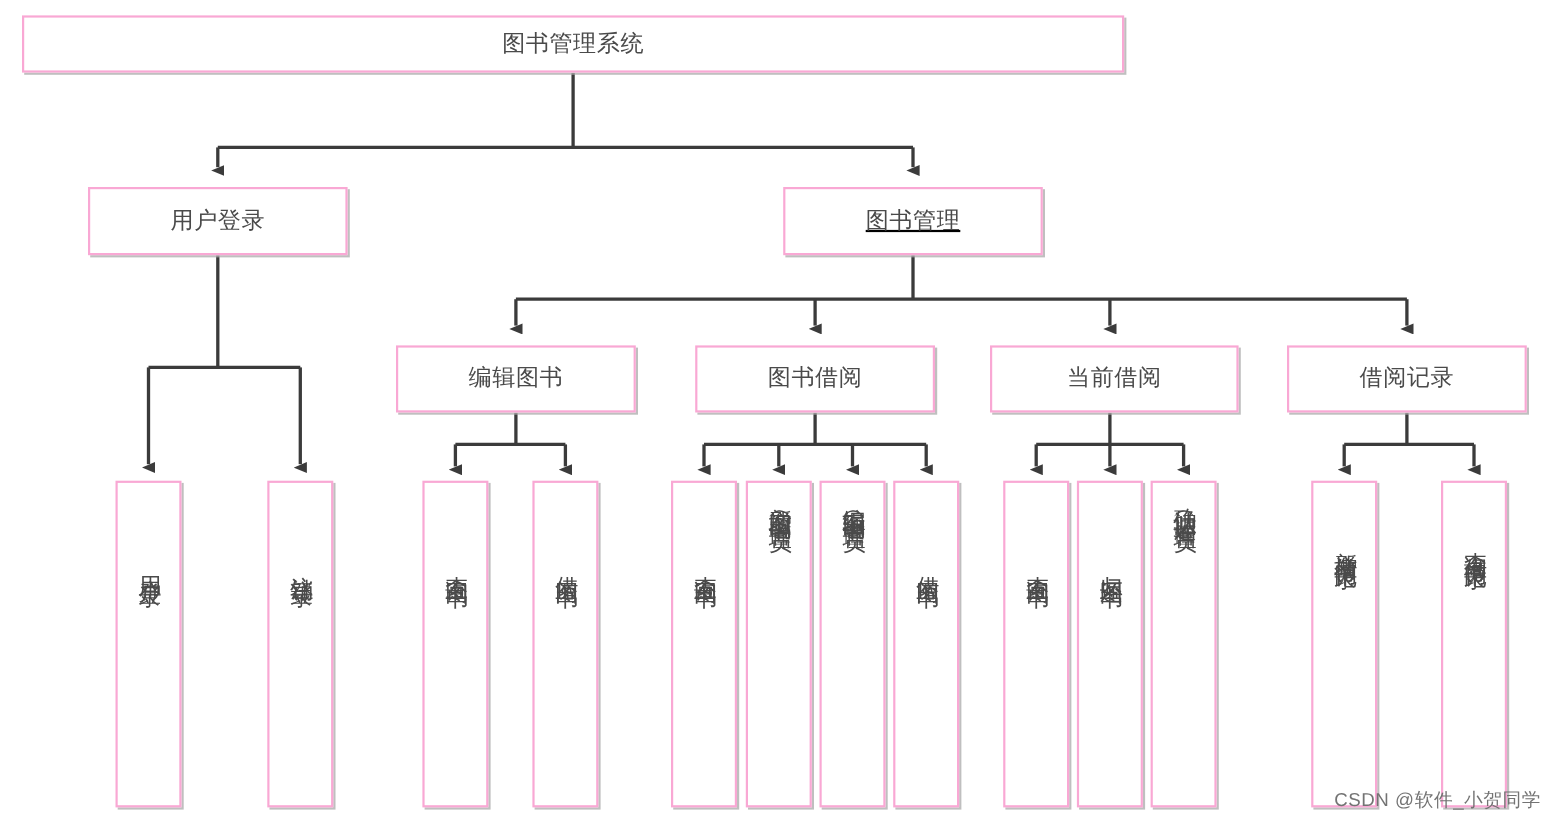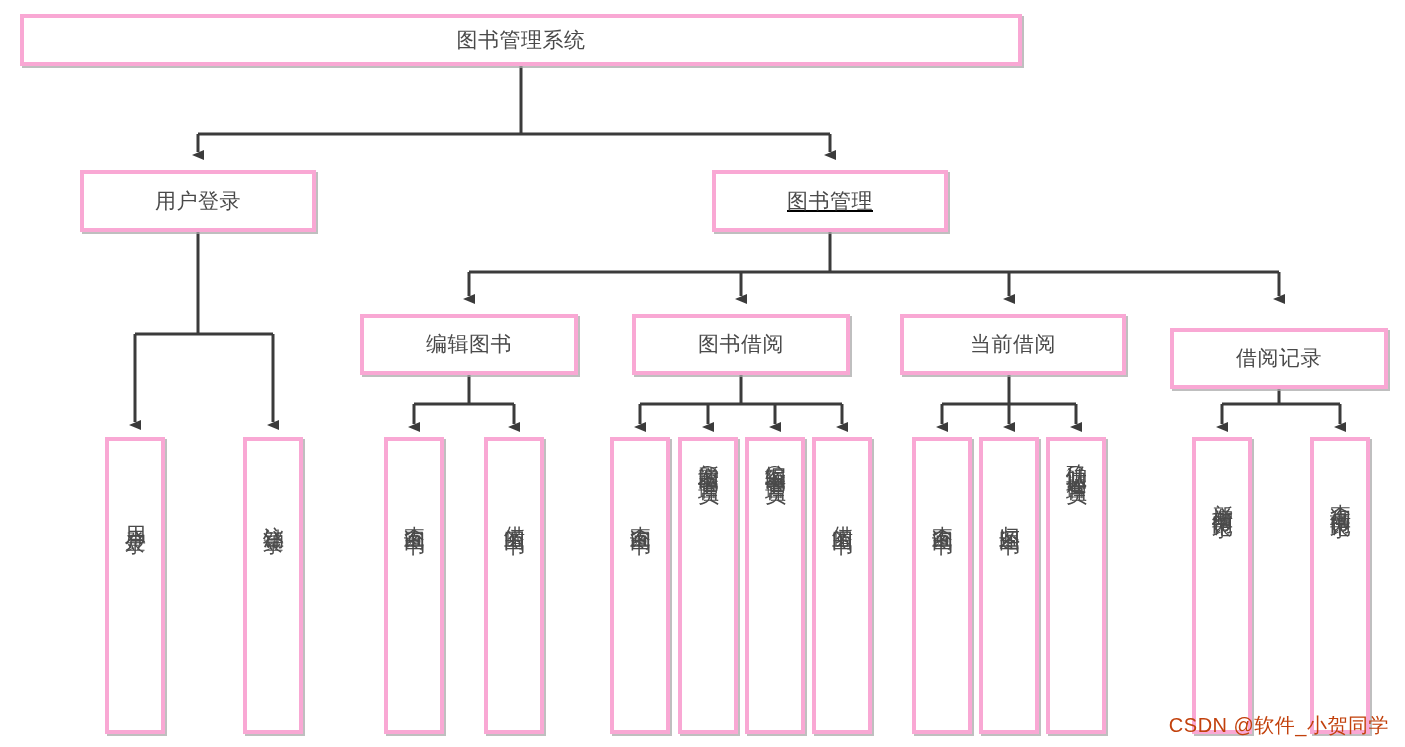--- a/index.html
+++ b/index.html
@@ -22,21 +22,21 @@
     left: 0;
     top: 0;
     width: 1405px;
     height: 747px;
     pointer-events: none;
   }
   .node {
     position: absolute;
     box-sizing: border-box;
     background: #ffffff;
-    border: 4px solid #f9a8d4;
+    border: 2px solid #f9a8d4;
     box-shadow: 2px 2px 0 0 rgba(170,170,170,0.75);
     display: flex;
     align-items: center;
     justify-content: center;
   }
   .node .label {
     color: #4a4a4a;
     font-size: 21px;
     line-height: 1.18;
     letter-spacing: 0.5px;
@@ -56,24 +56,24 @@
     white-space: nowrap;
   }
   .node.vertical.mid .label {
     margin-top: 62px;
   }
   .node.vertical.mid2 .label {
     margin-top: 40px;
   }
   .watermark {
     position: absolute;
-    right: 16px;
+    right: 4px;
     bottom: 8px;
-    color: #c2410c;
-    font-size: 20px;
+    color: #737373;
+    font-size: 17px;
     letter-spacing: 0.5px;
     white-space: nowrap;
     user-select: none;
   }
 </style>
 </head>
 <body>
 
 <div id="canvas">
 
@@ -140,21 +140,21 @@
 
   <div class="node" style="left:360px; top:314px; width:218px; height:61px;">
     <span class="label">编辑图书</span>
   </div>
   <div class="node" style="left:632px; top:314px; width:218px; height:61px;">
     <span class="label">图书借阅</span>
   </div>
   <div class="node" style="left:900px; top:314px; width:226px; height:61px;">
     <span class="label">当前借阅</span>
   </div>
-  <div class="node" style="left:1170px; top:328px; width:218px; height:61px;align-items:center;">
+  <div class="node" style="left:1170px; top:314px; width:218px; height:61px;align-items:center;">
     <span class="label">借阅记录</span>
   </div>
 
   <div class="node vertical mid" style="left:105px; top:437px; width:60px; height:297px;">
     <span class="label">用户登录</span>
   </div>
   <div class="node vertical mid" style="left:243px; top:437px; width:60px; height:297px;">
     <span class="label">注销登录</span>
   </div>
 

